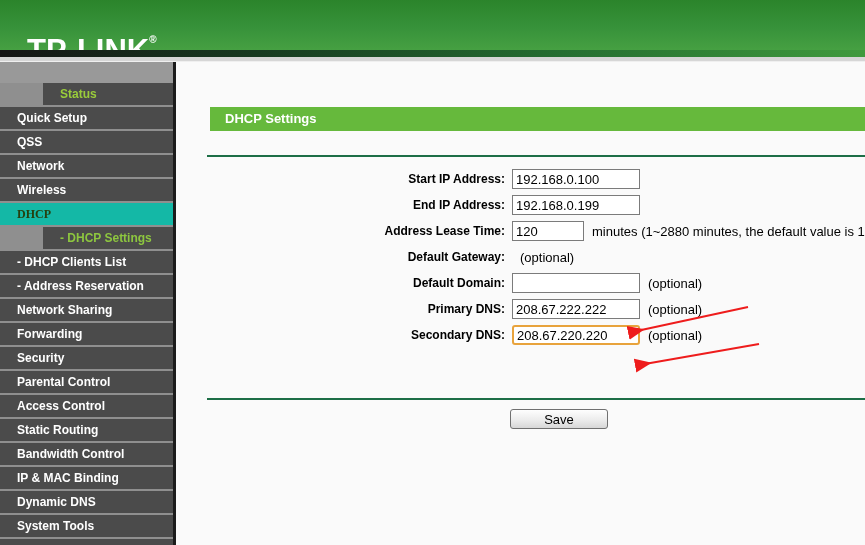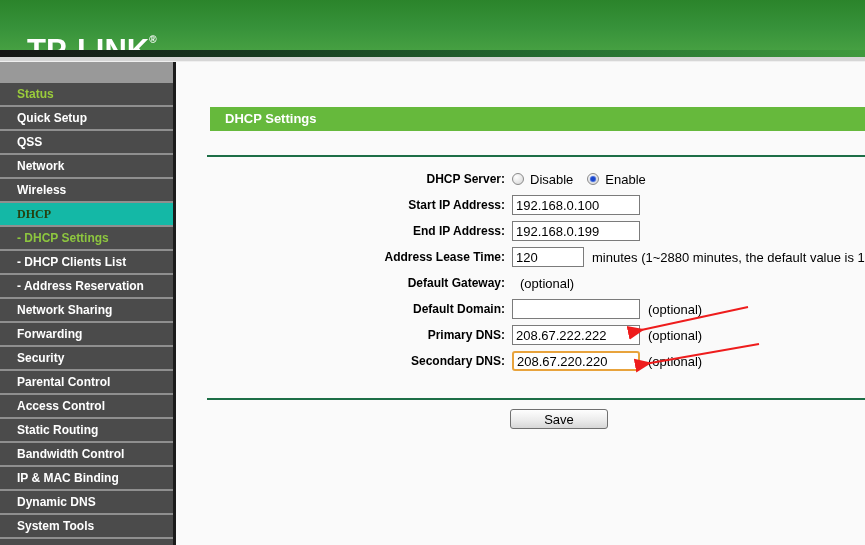--- a/index.html
+++ b/index.html
@@ -18,21 +18,21 @@
   #header-strip { position:absolute; left:0; top:57px; width:865px; height:5px;
     background:#d6d6d6; border-bottom:1px solid #efefef; }
 
   
   #sidebar { position:absolute; left:0; top:62px; width:176px; height:483px;
     background:#8f8f8f; border-right:3px solid #1c1c1c; }
   #sidebar-top { height:21px; background:#999; }
   .side-item { height:22px; line-height:22px; margin-bottom:2px; background:#4b4b4b;
     color:#fff; font-size:12px; font-weight:bold; padding-left:17px; cursor:pointer;
     white-space:nowrap; overflow:hidden; }
-  .side-item.green-text { color:#9acc3b; }
+  .side-item.green-text { color:#9acc3b;margin-left:43px; }
   .side-item.active { background:#14b8a6; color:#26400f;font-family:Liberation Serif, serif; }
   .side-item.sub.green-text { color:#8dc63f; }
   #side-fill { background:#4b4b4b; height:6px; }
 
   
   #main { position:absolute; left:179px; top:62px; width:686px; height:483px; background:#fafafa; }
   #title-bar { position:absolute; left:31px; top:45px; right:0; height:24px;
     background:#66b93c; color:#fff; font-weight:bold; font-size:13px;
     line-height:24px; padding-left:15px; }
   .green-sep { position:absolute; left:28px; right:0; height:2px; background:#1d6e46; }
@@ -104,29 +104,20 @@
     <div class="side-item">System Tools</div>
     <div id="side-fill"></div>
   </div>
 
   <div id="main">
     <div id="title-bar">DHCP Settings</div>
     <div id="sep-top" class="green-sep"></div>
 
     <div id="form">
 
-      <div class="form-row">
-        <div class="form-label">DHCP Server:</div>
-        <div class="form-ctrl">
-          <span class="radio"></span>
-          <span class="radio-label">Disable</span>
-          <span class="radio checked"></span>
-          <span class="radio-label">Enable</span>
-        </div>
-      </div>
 
       <div class="form-row">
         <div class="form-label">Start IP Address:</div>
         <div class="form-ctrl">
           <input class="tb" type="text" value="192.168.0.100" style="">
         </div>
       </div>
 
       <div class="form-row">
         <div class="form-label">End IP Address:</div>

